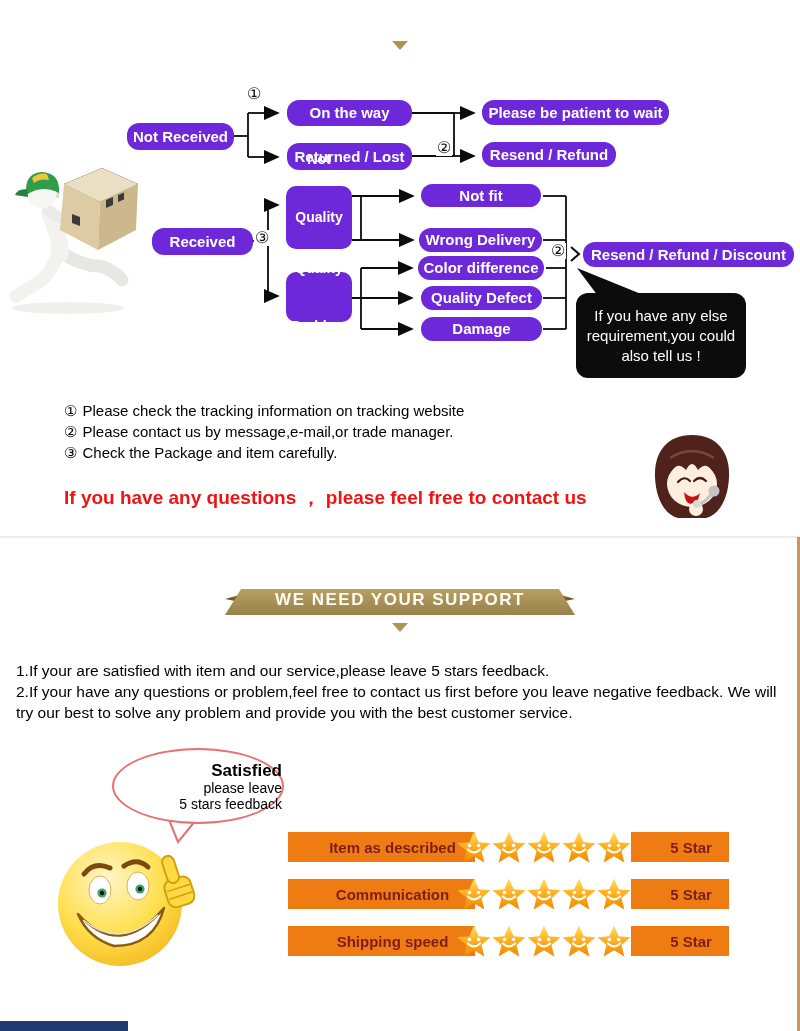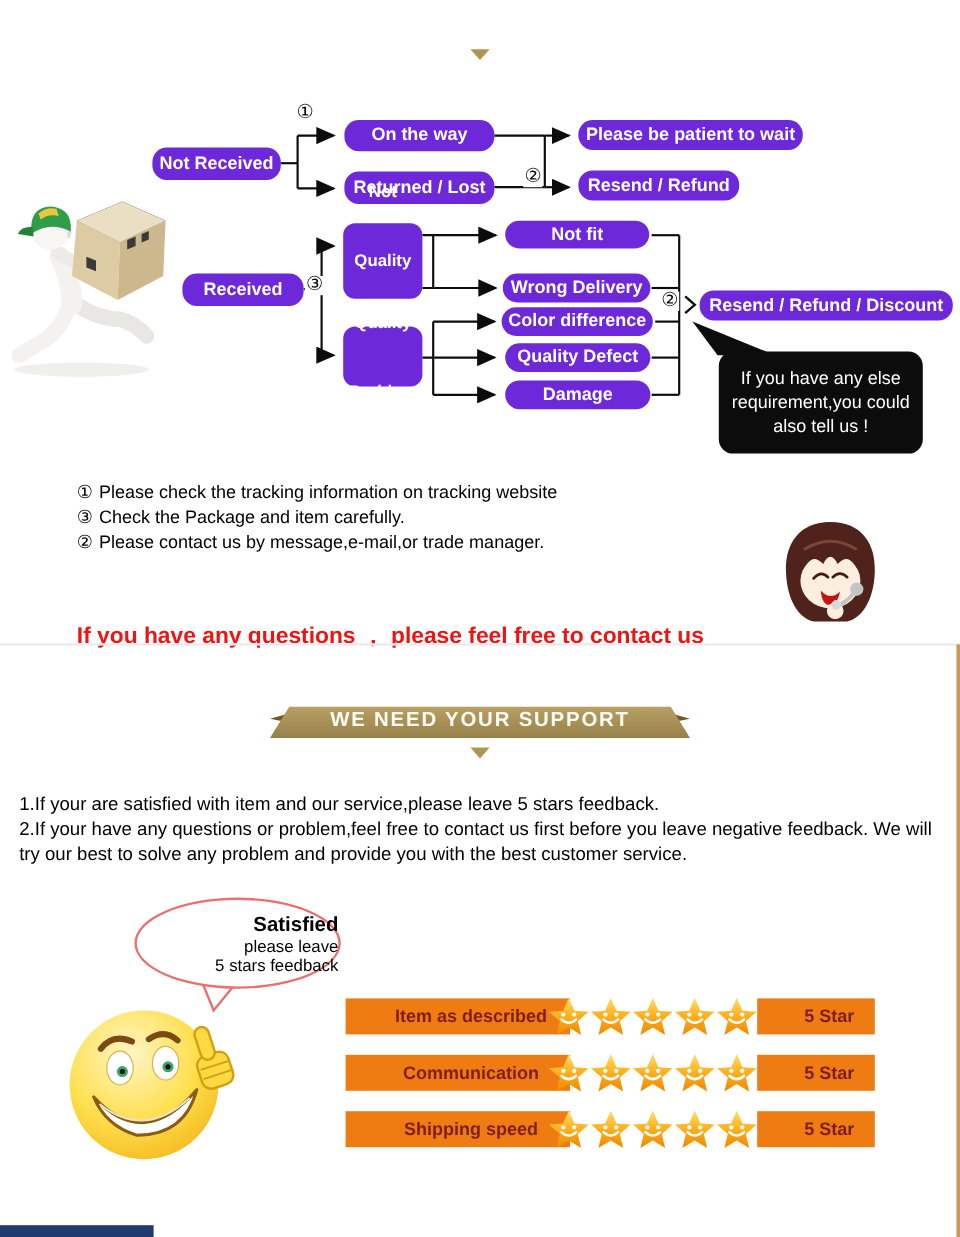--- a/index.html
+++ b/index.html
@@ -13,26 +13,26 @@
   .tri{position:absolute;width:0;height:0;border-left:8px solid transparent;
     border-right:8px solid transparent;border-top:9px solid #b09552;}
   
   .pill{position:absolute;background:#6d28d9;color:#fff;border-radius:12px;
     font-size:15px;font-weight:bold;display:flex;align-items:center;justify-content:center;
     text-align:center;line-height:1.05;}
   .pill.sm{border-radius:10px;gap:43px;}
   .step{position:absolute;font-size:16px;line-height:1;background:#fff;color:#0c0c0c;padding:0 1px;}
   .bubble{position:absolute;left:576px;top:293px;width:170px;height:85px;background:#0c0c0c;
     border-radius:12px;color:#fff;font-size:15px;line-height:20px;display:flex;flex-direction:column;
-    align-items:center;justify-content:center;text-align:center;margin-left:23px;}
+    align-items:center;justify-content:center;text-align:center;}
   
   .notes{position:absolute;left:64px;top:400px;font-size:15px;color:#000;line-height:21px;}
   .notes .nrow{white-space:nowrap;}
   .notes .num{margin-right:5px;}
-  .contact{position:absolute;left:64px;top:485px;color:#ee1414;font-size:19px;font-weight:bold;white-space:nowrap;margin-top:32px;}
+  .contact{position:absolute;left:64px;top:485px;color:#ee1414;font-size:19px;font-weight:bold;white-space:nowrap;}
   .divider{position:absolute;left:0;top:536px;width:800px;height:2px;background:#ececec;}
   
   .supporttext{position:absolute;left:16px;top:660px;width:770px;font-size:15.5px;color:#000;line-height:21px;}
   .supporttext p{margin:0;}
   
   .sbubble{position:absolute;left:112px;top:748px;width:168px;height:72px;background:#fff;
     border:2px solid #e87070;border-radius:50%;display:flex;flex-direction:column;align-items:flex-end;
     justify-content:center;text-align:center;z-index:3;}
   .sbubble .t{font-size:17px;font-weight:bold;line-height:19px;}
   .sbubble .l{font-size:14px;line-height:16px;}
@@ -162,22 +162,22 @@
     <path d="M70,56 l8,3 0,9 -8,-3 z" fill="#3a3a3a"></path>
     <circle cx="40" cy="34" r="16" fill="#f7f6f3"></circle>
     <path d="M52,24 a16,16 0 0 1 3,16" stroke="#dddbd7" stroke-width="3" fill="none"></path>
     <path d="M24,32 Q24,15 40,14 Q56,15 57,30 L57,35 Q40,26 24,37 Z" fill="#2e9e4a"></path>
     <path d="M30,20 Q37,14 45,16 L47,22 Q38,20 32,25 Z" fill="#e8c93c"></path>
     <path d="M25,31 Q15,31 13,37 L26,39 Z" fill="#267f3c"></path>
   </svg>
 
   <div class="notes">
     <div class="nrow"><span class="num">①</span><span>Please check the tracking information on tracking website</span></div>
+    <div class="nrow"><span class="num">②</span><span>Please contact us by message,e-mail,or trade manager.</span></div>
     <div class="nrow"><span class="num">③</span><span>Check the Package and item carefully.</span></div>
-    <div class="nrow"><span class="num">②</span><span>Please contact us by message,e-mail,or trade manager.</span></div>
   </div>
 
   <div class="contact">If you have any questions ， please feel free to contact us</div>
 
   <svg class="abs" style="left:648px;top:431px;" width="88" height="94" viewBox="0 0 88 94">
     <path d="M44,4 C18,4 6,22 7,46 C8,70 18,84 30,87 L58,87 C70,84 80,70 81,46 C82,22 70,4 44,4 Z" fill="#4f221b"></path>
     <ellipse cx="44" cy="53" rx="25" ry="23" fill="#fdeedd"></ellipse>
     <path d="M19,47 C18,24 28,14 44,14 C60,14 70,24 69,47 C62,35 58,31 50,39 C46,31 42,31 38,39 C30,31 26,35 19,47 Z" fill="#4f221b"></path>
     <path d="M22,27 Q44,13 66,27" stroke="#7d4537" stroke-width="2.5" fill="none"></path>
     <path d="M30,51 q6,-7 12,-1" stroke="#3f1d15" stroke-width="2.2" fill="none" stroke-linecap="round"></path>

